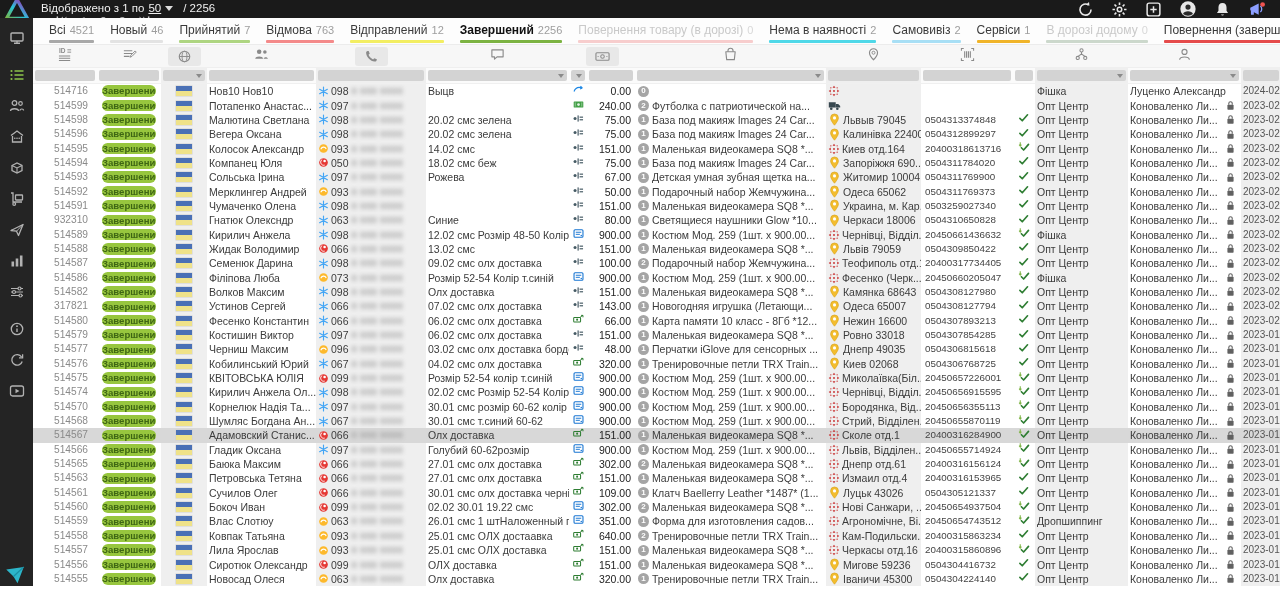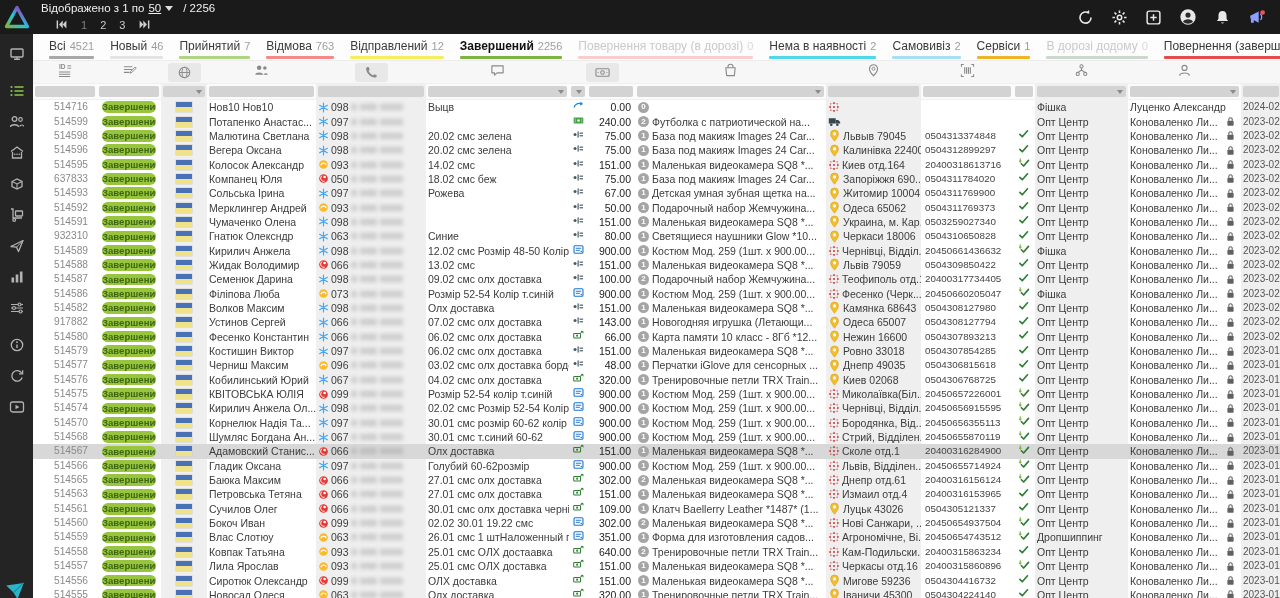--- a/index.html
+++ b/index.html
@@ -1,18 +1,18 @@
 <!DOCTYPE html>
 <html><head>
 <meta charset="utf-8">
 <style>
   *{box-sizing:border-box;margin:0;padding:0}
   html,body{width:1280px;height:598px;overflow:hidden;background:#fff;
     font-family:"Liberation Sans",sans-serif;-webkit-font-smoothing:antialiased}
-  .topbar{height:34px;background:#1a1a1a;display:flex;align-items:stretch;color:#eee}
+  .topbar{height:18px;background:#1a1a1a;display:flex;align-items:stretch;color:#eee}
   .logo{width:33px;display:flex;align-items:center;justify-content:center}
   .tb-left{display:flex;flex-direction:column;justify-content:space-between;padding:2px 0 3px 8px}
   .tb-line1{font-size:11.5px;color:#f0f0f0;display:flex;align-items:center;gap:4px}
   .pp{text-decoration:underline;font-weight:normal}
   .caret-w{width:0;height:0;border-left:4px solid transparent;border-right:4px solid transparent;border-top:5px solid #ddd;display:inline-block}
   .tb-total{margin-left:6px}
   .tb-line2{display:flex;align-items:center;gap:13px;font-size:11px;color:#aaa;padding-left:14px}
   .pgnum{cursor:pointer;color:#c9c9c9}
   .pgnum.cur{color:#7f7f7f}
   .pgbtn{display:flex;align-items:center;cursor:pointer}
@@ -795,21 +795,21 @@
             <span class="lockw">
               <svg width="11" height="11" viewBox="0 0 16 16">
                 <rect x="3.5" y="7" width="9" height="7" rx="1" fill="#616161"></rect>
                 <path d="M5.5 7V5a2.5 2.5 0 0 1 5 0v2" fill="none" stroke="#616161" stroke-width="1.6"></path>
               </svg>
             </span>
           </div>
           <div class="cell date band">2023-02</div>
         </div>
         <div class="grid row">
-          <div class="cell cid">637833</div>
+          <div class="cell cid">514594</div>
           <div class="cell">
             <span class="pill">Завершений</span>
           </div>
           <div class="cell band" style="justify-content:center">
             <span class="flag">
               <span class="b" style="display:block"></span>
               <span class="y" style="display:block"></span>
             </span>
           </div>
           <div class="cell">Компанец Юля</div>
@@ -1442,21 +1442,21 @@
             <span class="lockw">
               <svg width="11" height="11" viewBox="0 0 16 16">
                 <rect x="3.5" y="7" width="9" height="7" rx="1" fill="#616161"></rect>
                 <path d="M5.5 7V5a2.5 2.5 0 0 1 5 0v2" fill="none" stroke="#616161" stroke-width="1.6"></path>
               </svg>
             </span>
           </div>
           <div class="cell date band">2023-02</div>
         </div>
         <div class="grid row">
-          <div class="cell cid">917882</div>
+          <div class="cell cid">317821</div>
           <div class="cell">
             <span class="pill">Завершений</span>
           </div>
           <div class="cell band" style="justify-content:center">
             <span class="flag">
               <span class="b" style="display:block"></span>
               <span class="y" style="display:block"></span>
             </span>
           </div>
           <div class="cell">Устинов Сергей</div>

